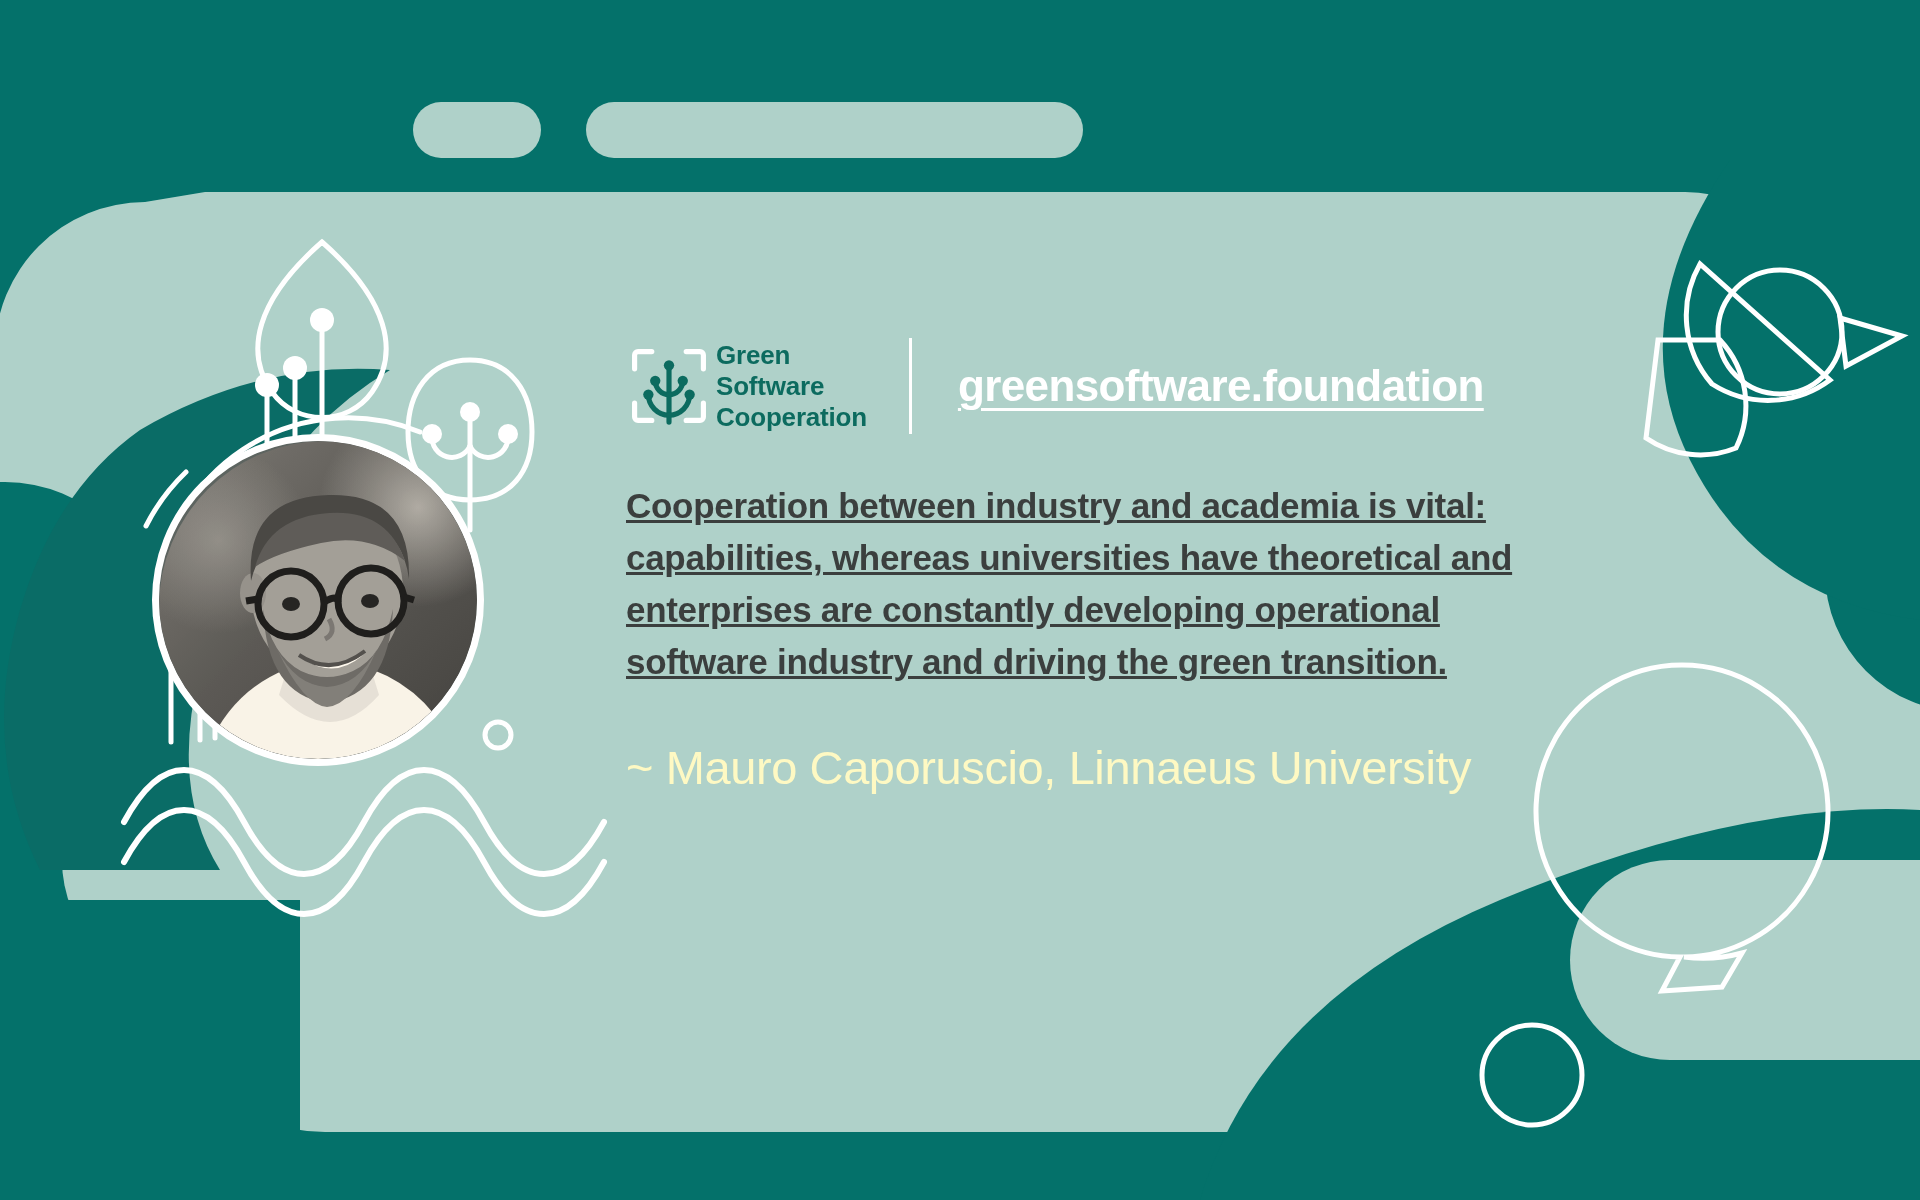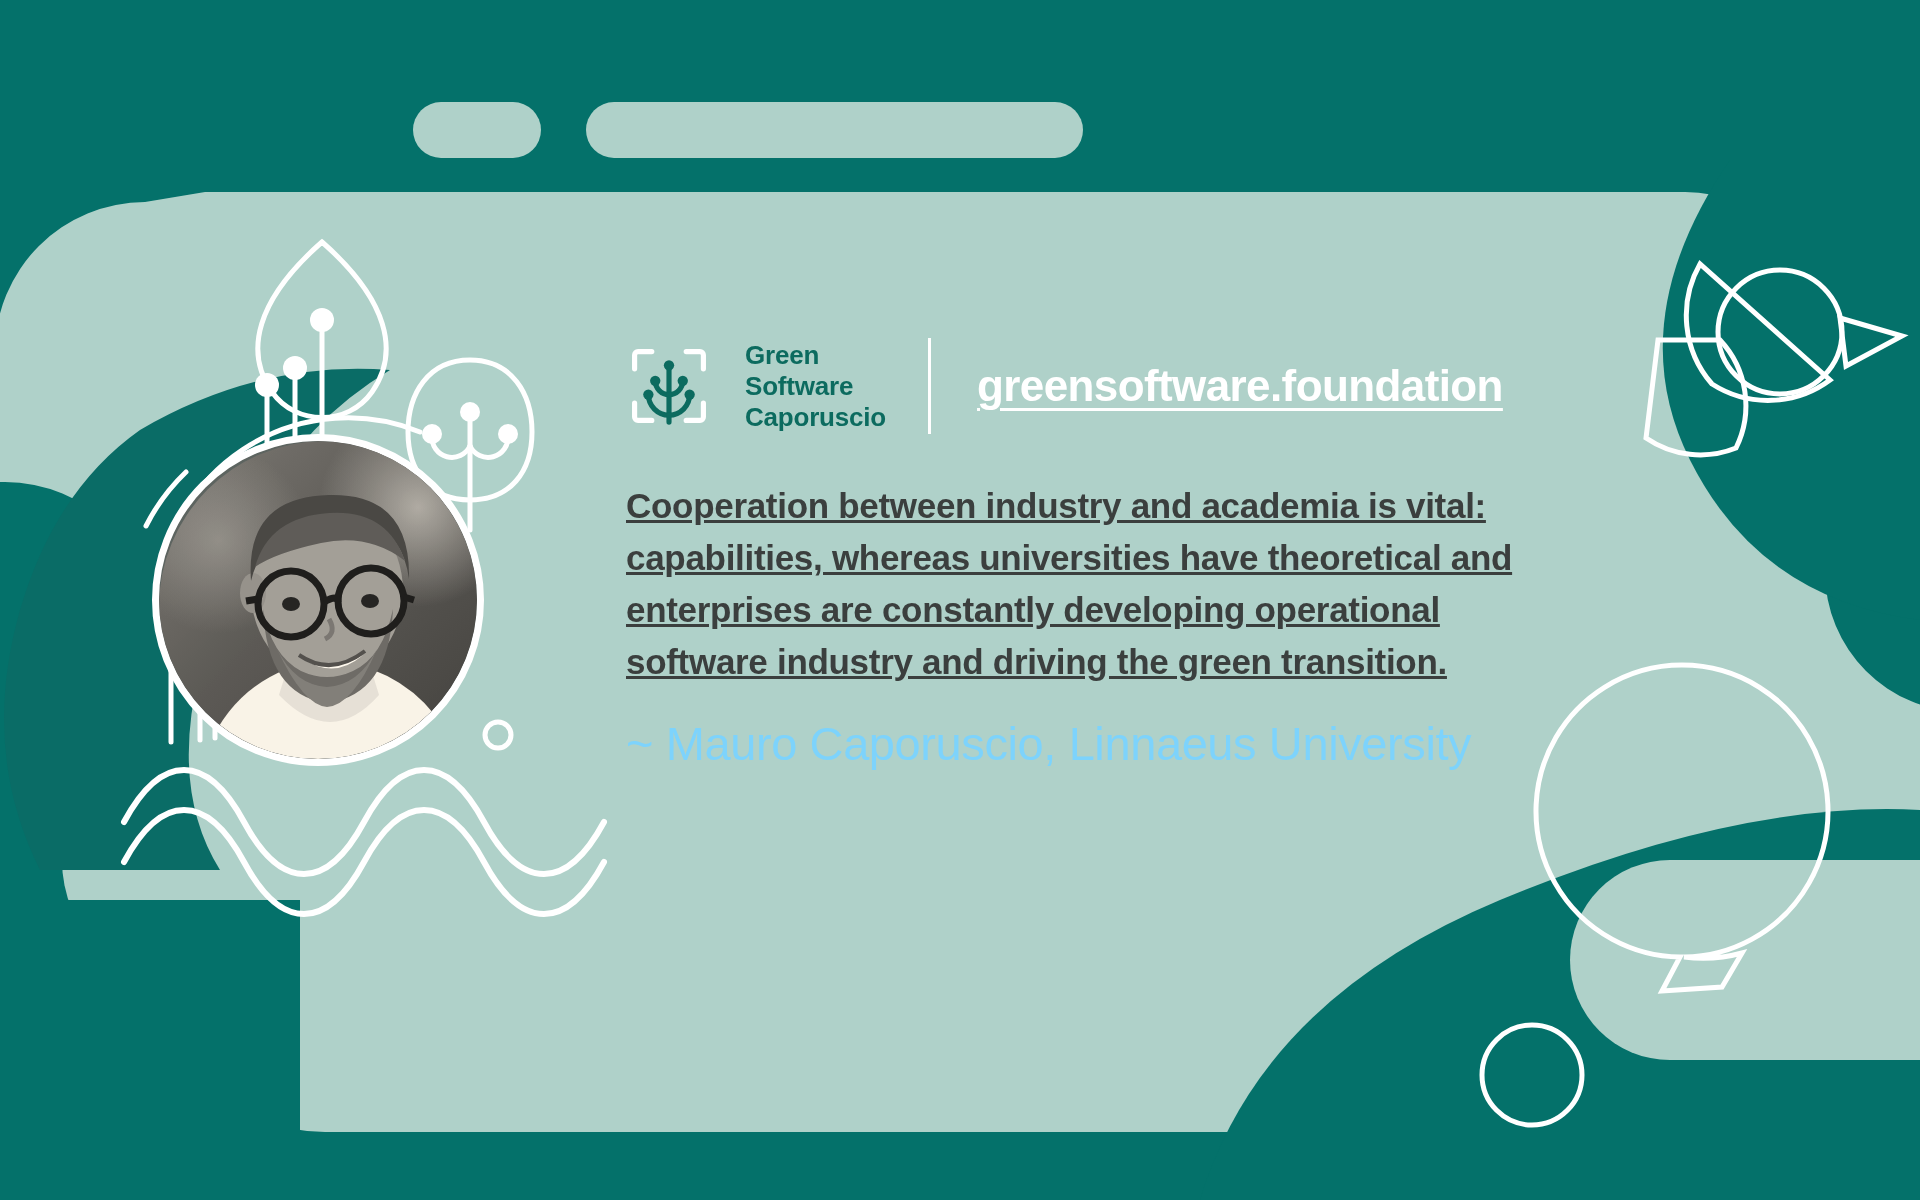--- a/index.html
+++ b/index.html
@@ -54,21 +54,21 @@
     top: 330px;
     width: 1090px;
   }
   #brand-row {
     display: flex;
     align-items: center;
     height: 112px;
   }
   #logo-mark { width: 86px; height: 86px; flex: none; }
   #logo-words {
-    margin-left: 33px;
+    margin-left: 4px;
     color: #0C6B5F;
     font-weight: bold;
     font-size: 26px;
     line-height: 31px;
     letter-spacing: -0.2px;
   }
   #brand-divider {
     width: 3px;
     height: 96px;
     background: #ffffff;
@@ -89,22 +89,22 @@
     margin-top: 38px;
     color: #3b3f3e;
     font-weight: bold;
     font-size: 35px;
     line-height: 52px;
     letter-spacing: -0.3px;
     max-width: 1090px;
     text-decoration: underline;
   }
   #attribution {
-    margin-top: 28px;
-    color: #7dd3fc;
+    margin-top: 52px;
+    color: #fef9c3;
     font-size: 47px;
     line-height: 56px;
     letter-spacing: -0.4px;
   }
 </style>
 </head>
 <body>
 
 <div id="card">
 
@@ -322,21 +322,21 @@
           <circle cx="34" cy="44" r="6"></circle>
           <circle cx="66" cy="44" r="6"></circle>
           <circle cx="26" cy="60" r="6"></circle>
           <circle cx="74" cy="60" r="6"></circle>
         </g>
       </svg>
 
       <div id="logo-words">
         <div>Green</div>
         <div>Software</div>
-        <div>Caporuscio</div>
+        <div>Cooperation</div>
       </div>
 
       <div id="brand-divider"></div>
 
       <div id="site-url">greensoftware.foundation</div>
     </div>
 
     <div id="quote-text">
         <div>Cooperation between industry and academia is vital:</div>
         <div>capabilities, whereas universities have theoretical and</div>

